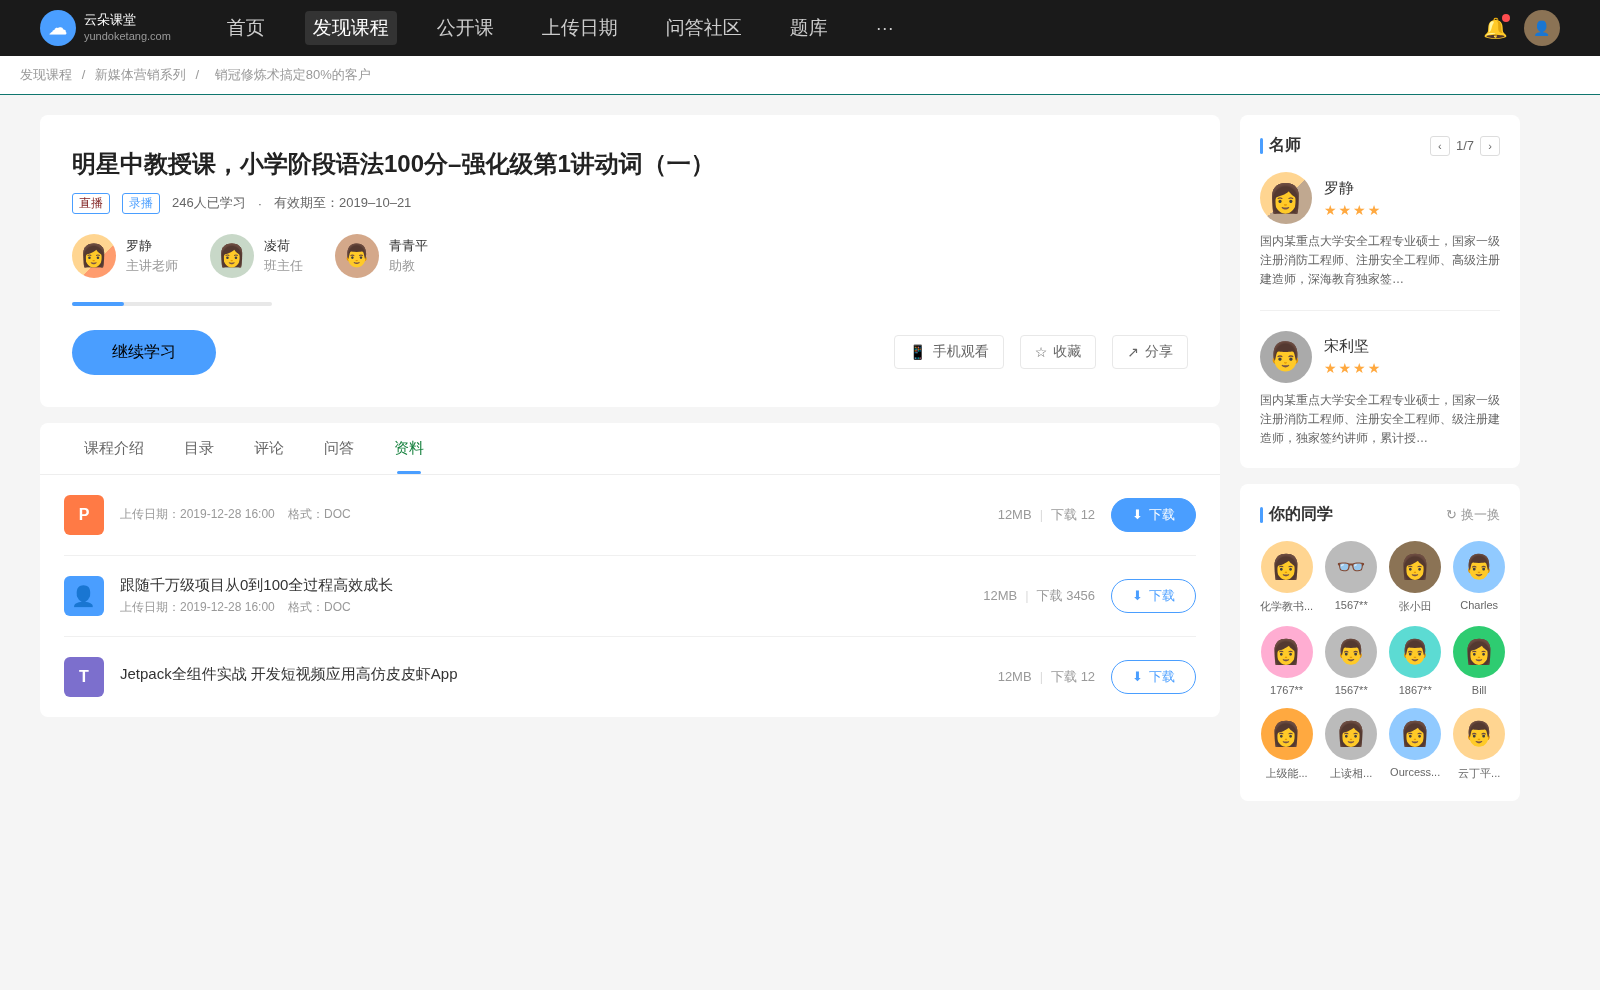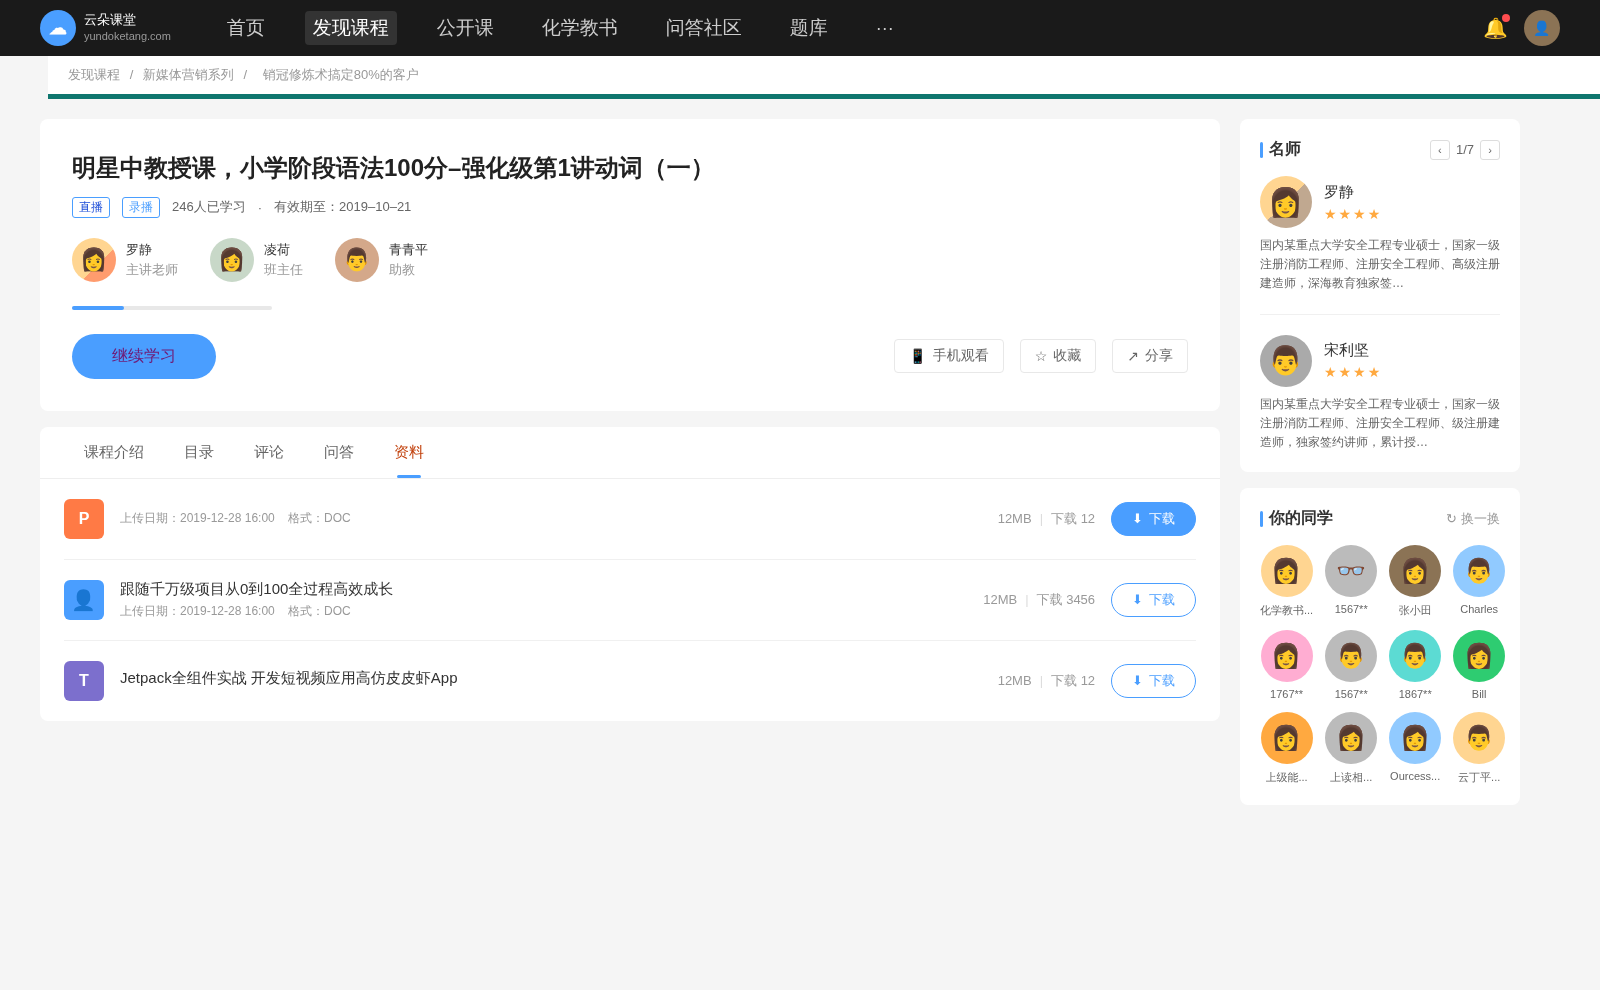--- a/index.html
+++ b/index.html
@@ -13,59 +13,59 @@
     .nav-item { color: #ccc; font-size: 19px; cursor: pointer; padding: 4px 8px; border-radius: 4px; }
     .nav-item.active { background: #333; color: white; }
     .nav-dots { color: #ccc; font-size: 18px; cursor: pointer; }
     .nav-right { margin-left: auto; display: flex; align-items: center; gap: 16px; }
     .nav-bell { position: relative; cursor: pointer; }
     .bell-icon { color: white; font-size: 20px; }
     .bell-dot { position: absolute; top: -2px; right: -2px; width: 8px; height: 8px; background: #ff4d4f; border-radius: 50%; }
     .avatar-nav { width: 36px; height: 36px; border-radius: 50%; background: #8b7355; overflow: hidden; cursor: pointer; display: flex; align-items: center; justify-content: center; color: white; font-size: 14px; }
 
     
-    .breadcrumb { background: white; padding: 10px 20px; font-size: 13px; color: #999; border-bottom: 5px solid #0f766e; margin-left: 48px; }
+    .breadcrumb { background: white; padding: 10px 20px; font-size: 13px; color: #999; border-bottom: 1px solid #0f766e; }
     .breadcrumb a { color: #999; text-decoration: none; }
     .breadcrumb span { margin: 0 6px; }
 
     
     .main-layout { display: flex; gap: 20px; padding: 20px 40px; max-width: 1560px; }
 
     
     .left-content { flex: 1; min-width: 0; }
 
     
     .course-card { background: white; border-radius: 8px; padding: 32px; margin-bottom: 16px; }
     .course-title { font-size: 24px; font-weight: bold; color: #222; margin-bottom: 12px; line-height: 1.4; }
     .course-meta { display: flex; align-items: center; gap: 12px; margin-bottom: 20px; font-size: 13px; color: #666; }
     .badge { border: 1px solid; border-radius: 3px; padding: 1px 6px; font-size: 12px; }
-    .badge-live { border-color: #4a9eff; color: #1d4ed8; }
+    .badge-live { border-color: #4a9eff; color: #7f1d1d; }
     .badge-record { border-color: #4a9eff; color: #4a9eff; }
     .teachers { display: flex; gap: 32px; margin-bottom: 24px; }
     .teacher-item { display: flex; align-items: center; gap: 10px; }
     .teacher-avatar { width: 44px; height: 44px; border-radius: 50%; overflow: hidden; background: #ddd; }
     .teacher-info { font-size: 13px; }
     .teacher-name { font-weight: 500; color: #333; margin-bottom: 2px; }
     .teacher-role { color: #999; }
     .progress-section { margin-bottom: 24px; }
     .progress-header { display: flex; align-items: center; gap: 12px; margin-bottom: 8px; }
     .progress-pct { font-size: 20px; font-weight: bold; color: #4a9eff; }
     .progress-label { font-size: 13px; color: #999; }
     .progress-bar-bg { width: 200px; height: 4px; background: #e8e8e8; border-radius: 2px; }
     .progress-bar-fill { height: 4px; background: #4a9eff; border-radius: 2px; }
     .course-actions { display: flex; align-items: center; gap: 16px; }
-    .btn-continue { background: #4a9eff; color: #701a75; border: none; border-radius: 24px; padding: 12px 40px; font-size: 16px; cursor: pointer; font-weight: 500; }
+    .btn-continue { background: #4a9eff; color: #000000; border: none; border-radius: 24px; padding: 12px 40px; font-size: 16px; cursor: pointer; font-weight: 500; }
     .action-btns { margin-left: auto; display: flex; gap: 16px; }
     .action-btn { display: flex; align-items: center; gap: 6px; color: #666; cursor: pointer; font-size: 14px; border: 1px solid #e8e8e8; border-radius: 4px; padding: 7px 14px; }
 
     
     .tabs-section { background: white; border-radius: 8px; margin-bottom: 16px; }
     .tabs-header { display: flex; gap: 0; border-bottom: 1px solid #eee; padding: 0 24px; }
     .tab-item { padding: 16px 20px; font-size: 15px; color: #666; cursor: pointer; position: relative; white-space: nowrap; }
-    .tab-item.active { color: #c2410c; }
+    .tab-item.active { color: #15803d; }
     .tab-item.active::after { content: ''; position: absolute; bottom: 0; left: 50%; transform: translateX(-50%); width: 24px; height: 3px; background: #4a9eff; border-radius: 2px; }
 
     
     .resource-list { padding: 0 24px; }
     .resource-item { display: flex; align-items: center; padding: 20px 0; border-bottom: 1px solid #f0f0f0; gap: 16px; }
     .resource-item:last-child { border-bottom: none; }
     .resource-icon { width: 40px; height: 40px; border-radius: 6px; display: flex; align-items: center; justify-content: center; color: white; font-size: 16px; font-weight: bold; flex-shrink: 0; }
     .resource-icon.orange { background: #ff7a45; }
     .resource-icon.blue { background: #4a9eff; }
     .resource-icon.purple { background: #7c6fcd; }
@@ -119,21 +119,21 @@
 <body>
 
 <nav class="navbar">
   <div class="logo">
     <div class="logo-icon">☁</div>
     <div class="logo-text">云朵课堂<br><span style="font-size:11px;color:#999">yundoketang.com</span></div>
   </div>
   <span class="nav-item">首页</span>
   <span class="nav-item active">发现课程</span>
   <span class="nav-item">公开课</span>
-  <span class="nav-item">化学教书</span>
+  <span class="nav-item">上传日期</span>
   <span class="nav-item">问答社区</span>
   <span class="nav-item">题库</span>
   <span class="nav-item nav-dots">···</span>
   <div class="nav-right">
     <div class="nav-bell">
       <span class="bell-icon">🔔</span>
       <span class="bell-dot"></span>
     </div>
     <div class="avatar-nav">👤</div>
   </div>

